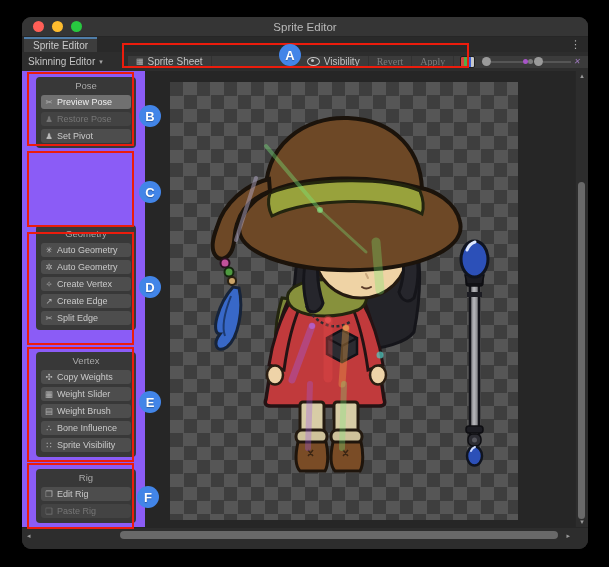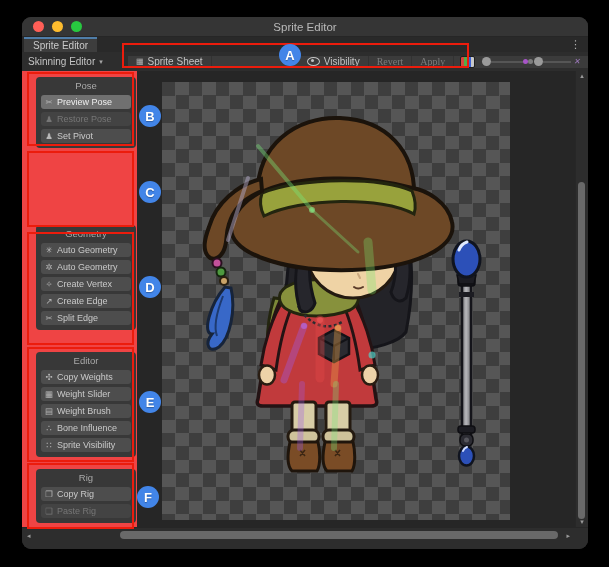--- a/index.html
+++ b/index.html
@@ -37,21 +37,21 @@
   .swatch{width:13px;height:10px;border-radius:2px;border:1px solid #1f1f1f;margin-right:7px;
           background:linear-gradient(90deg,#d8453c 0 25%,#4fae4a 25% 50%,#3c62d8 50% 75%,#c8c8c8 75%);}
   .handle{width:9px;height:9px;border-radius:50%;background:#9a9a9a;flex:0 0 auto;}
   .trk{height:2px;background:#565656;flex:0 0 auto;}
   .dualdot{width:11px;height:9px;position:relative;flex:0 0 auto;}
   .dualdot::before{content:'';position:absolute;left:0;top:2px;width:5px;height:5px;border-radius:50%;background:#a855c8;}
   .dualdot::after{content:'';position:absolute;left:5px;top:2px;width:5px;height:5px;border-radius:50%;background:#7d7d7d;}
   .endicon{color:#9a78b8;font-size:8px;margin-left:3px;transform:skewX(-12deg);}
   
   .main{flex:1;display:flex;min-height:0;}
-  .leftcol{width:115px;background:#ef4444;position:relative;flex:0 0 auto;}
+  .leftcol{width:115px;background:#8b5cf6;position:relative;flex:0 0 auto;padding-left:8px;}
   .panel{position:absolute;left:14px;width:100px;background:#383838;border-radius:4px;padding:2px 0 5px;box-sizing:border-box;}
   .ptitle{text-align:center;font-size:9.5px;color:#aaaaaa;height:13px;line-height:13px;}
   .pbtn{display:flex;align-items:center;gap:3px;background:#4d4d4d;border-radius:3px;
         margin:3px 5px 0;height:14px;font-size:9px;color:#cacaca;padding:0 3px;white-space:nowrap;cursor:default;}
   .pbtn .ic{font-size:8.5px;color:#b8b8b8;width:10px;text-align:center;flex:0 0 auto;}
   .pbtn.active{background:#707070;color:#eeeeee;}
   .pbtn.disabled{background:#434343;color:#767676;}
   .pbtn.disabled .ic{color:#767676;}
   .canvas{flex:1;position:relative;background:#262626;overflow:hidden;min-width:0;}
   .checker{position:absolute;left:25px;top:11px;width:348px;height:438px;background:#3e3e3e;
@@ -163,21 +163,21 @@
           <span class="ic">↗</span>
           <span>Create Edge</span>
         </div>
         <div class="pbtn">
           <span class="ic">✂</span>
           <span>Split Edge</span>
         </div>
       </div>
 
       <div class="panel" style="top:281px">
-        <div class="ptitle">Editor</div>
+        <div class="ptitle">Vertex</div>
         <div class="pbtn">
           <span class="ic">✣</span>
           <span>Copy Weights</span>
         </div>
         <div class="pbtn">
           <span class="ic">▦</span>
           <span>Weight Slider</span>
         </div>
         <div class="pbtn">
           <span class="ic">▤</span>
@@ -190,21 +190,21 @@
         <div class="pbtn">
           <span class="ic">∷</span>
           <span>Sprite Visibility</span>
         </div>
       </div>
 
       <div class="panel" style="top:398px">
         <div class="ptitle">Rig</div>
         <div class="pbtn">
           <span class="ic">❐</span>
-          <span>Copy Rig</span>
+          <span>Edit Rig</span>
         </div>
         <div class="pbtn disabled">
           <span class="ic">❑</span>
           <span>Paste Rig</span>
         </div>
       </div>
 
     </div>
 
     <div class="canvas">

